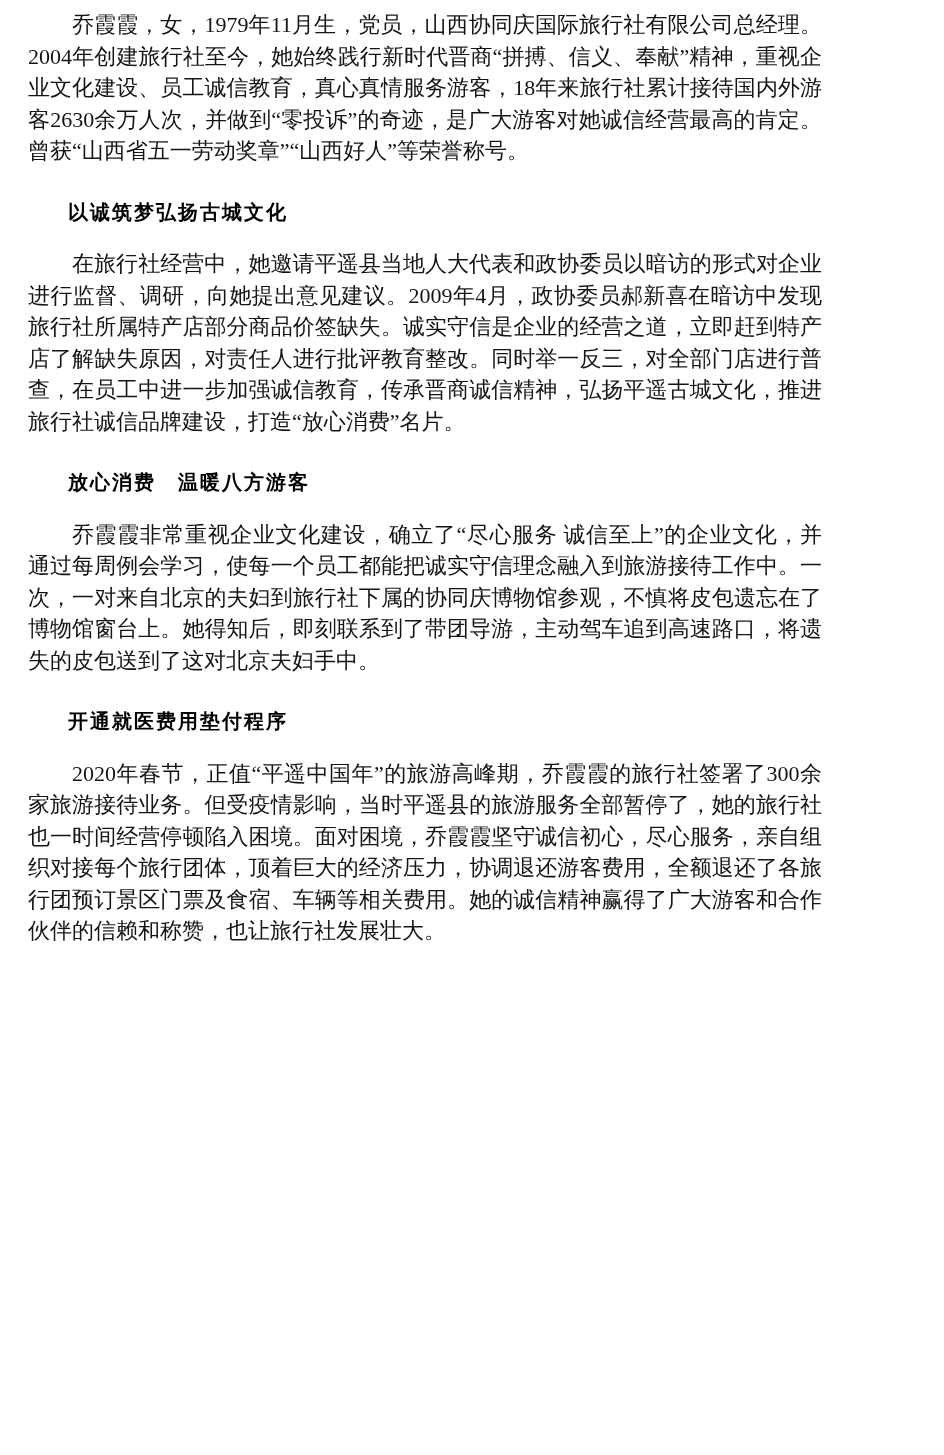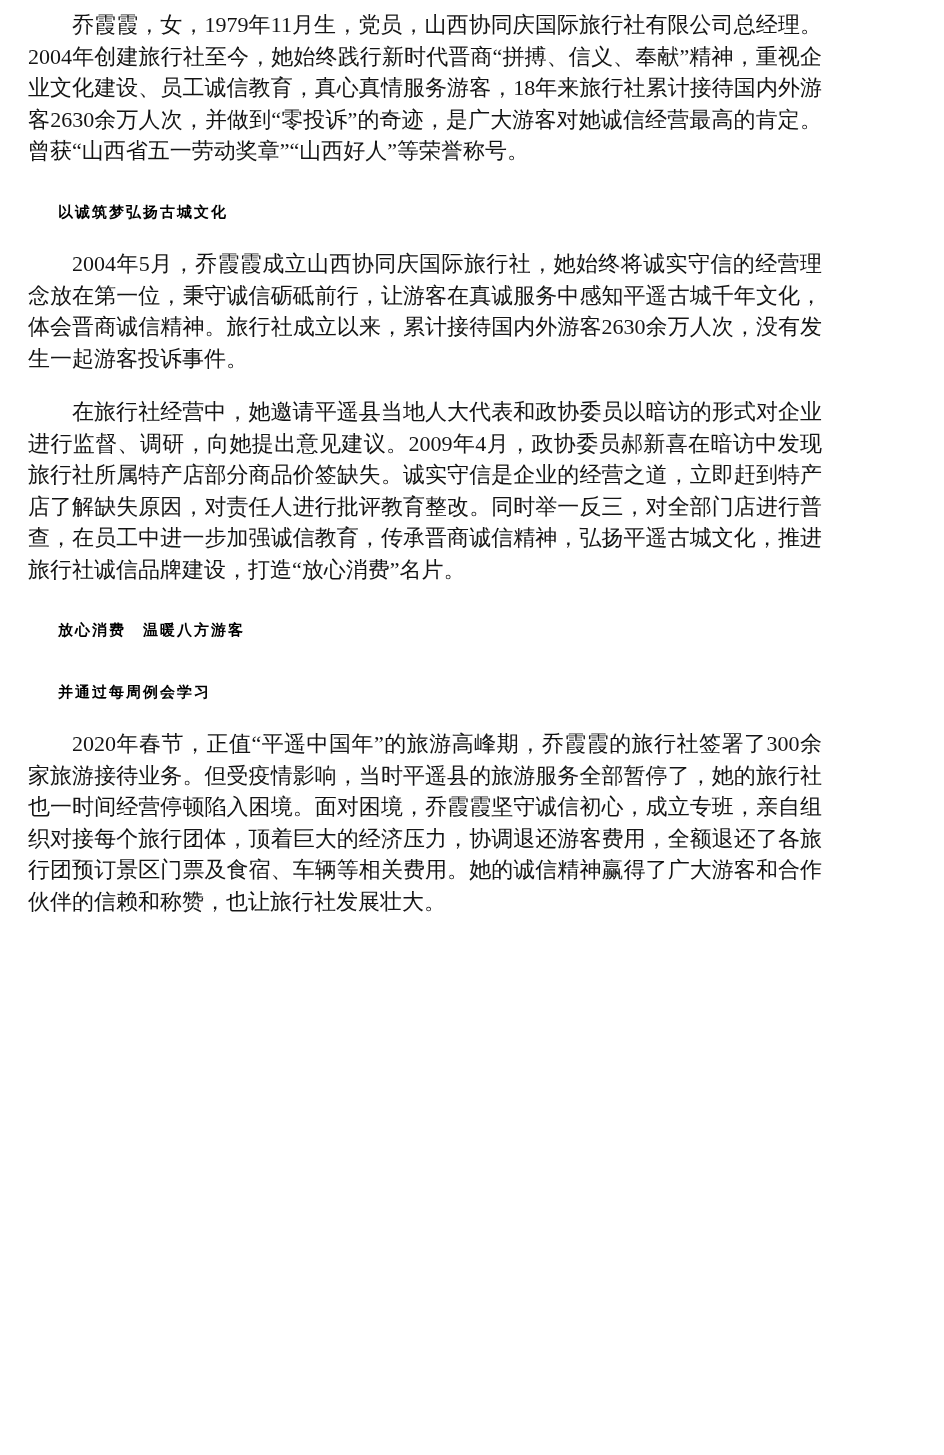--- a/index.html
+++ b/index.html
@@ -23,44 +23,44 @@
     color: #141414;
     text-align: justify;
     text-justify: inter-ideograph;
     word-break: normal;
   }
   .page p {
     margin: 0 0 22px 0;
     text-indent: 2em;
   }
   .page h2 {
-    font-size: 15px;
+    font-size: 20px;
     font-weight: 700;
     color: #000000;
     margin: 30px 0 20px 0;
     text-indent: 2em;
     letter-spacing: 2px;
     text-align: left;
   }
 </style>
 </head>
 <body>
 
 <div class="page">
 
   <p>乔霞霞，女，1979年11月生，党员，山西协同庆国际旅行社有限公司总经理。2004年创建旅行社至今，她始终践行新时代晋商“拼搏、信义、奉献”精神，重视企业文化建设、员工诚信教育，真心真情服务游客，18年来旅行社累计接待国内外游客2630余万人次，并做到“零投诉”的奇迹，是广大游客对她诚信经营最高的肯定。曾获“山西省五一劳动奖章”“山西好人”等荣誉称号。</p>
 
   <h2>以诚筑梦弘扬古城文化</h2>
 
-  <p>2004年5月，乔霞霞成立山西协同庆国际旅行社，她始终将诚实守信的经营理念放在第一位，秉守诚信砺砥前行，让游客在真诚服务中感知平遥古城千年文化，体会晋商诚信精神。旅行社成立以来，累计接待国内外游客2630余万人次，没有发生一起游客投诉事件。</p>
 
   <p>在旅行社经营中，她邀请平遥县当地人大代表和政协委员以暗访的形式对企业进行监督、调研，向她提出意见建议。2009年4月，政协委员郝新喜在暗访中发现旅行社所属特产店部分商品价签缺失。诚实守信是企业的经营之道，立即赶到特产店了解缺失原因，对责任人进行批评教育整改。同时举一反三，对全部门店进行普查，在员工中进一步加强诚信教育，传承晋商诚信精神，弘扬平遥古城文化，推进旅行社诚信品牌建设，打造“放心消费”名片。</p>
 
   <h2>放心消费　温暖八方游客</h2>
 
+  <p>乔霞霞非常重视企业文化建设，确立了“尽心服务 诚信至上”的企业文化，并通过每周例会学习，使每一个员工都能把诚实守信理念融入到旅游接待工作中。一次，一对来自北京的夫妇到旅行社下属的协同庆博物馆参观，不慎将皮包遗忘在了博物馆窗台上。她得知后，即刻联系到了带团导游，主动驾车追到高速路口，将遗失的皮包送到了这对北京夫妇手中。</p>
 
 
-  <h2>并通过每周例会学习</h2>
+  <h2>开通就医费用垫付程序</h2>
 
-  <p>2020年春节，正值“平遥中国年”的旅游高峰期，乔霞霞的旅行社签署了300余家旅游接待业务。但受疫情影响，当时平遥县的旅游服务全部暂停了，她的旅行社也一时间经营停顿陷入困境。面对困境，乔霞霞坚守诚信初心，成立专班，亲自组织对接每个旅行团体，顶着巨大的经济压力，协调退还游客费用，全额退还了各旅行团预订景区门票及食宿、车辆等相关费用。她的诚信精神赢得了广大游客和合作伙伴的信赖和称赞，也让旅行社发展壮大。</p>
+  <p>2020年春节，正值“平遥中国年”的旅游高峰期，乔霞霞的旅行社签署了300余家旅游接待业务。但受疫情影响，当时平遥县的旅游服务全部暂停了，她的旅行社也一时间经营停顿陷入困境。面对困境，乔霞霞坚守诚信初心，尽心服务，亲自组织对接每个旅行团体，顶着巨大的经济压力，协调退还游客费用，全额退还了各旅行团预订景区门票及食宿、车辆等相关费用。她的诚信精神赢得了广大游客和合作伙伴的信赖和称赞，也让旅行社发展壮大。</p>
 
 
 </div>
 
 </body></html>

